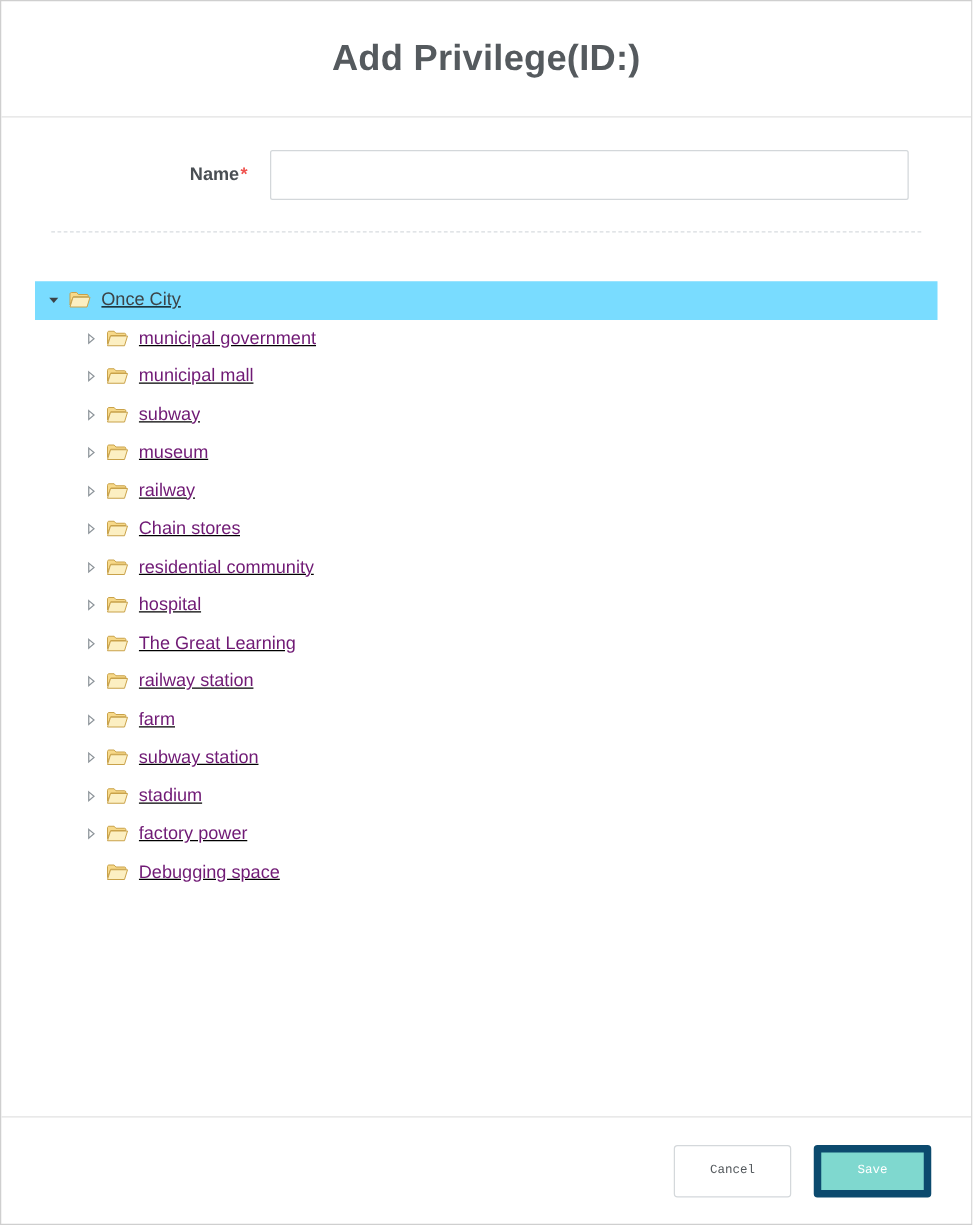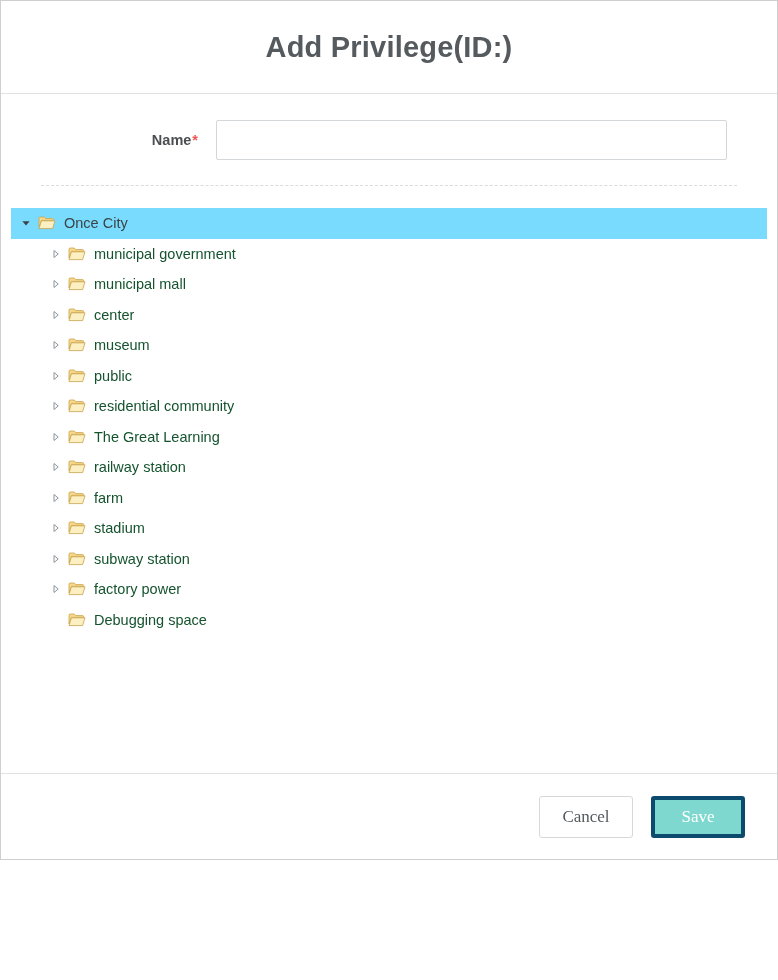--- a/index.html
+++ b/index.html
@@ -7,21 +7,21 @@
     padding: 0;
     background: #ffffff;
   }
   body {
     font-family: "Liberation Sans", sans-serif;
     -webkit-font-smoothing: antialiased;
   }
   .dialog {
     position: relative;
     width: 778px;
-    height: 860px;
+    height: 980px;
     box-sizing: border-box;
     background: #ffffff;
     border: 1px solid #cfcfcf;
     display: flex;
     flex-direction: column;
     overflow: hidden;
   }
   .dialog-header {
     height: 92px;
     min-height: 92px;
@@ -83,29 +83,30 @@
     height: 0;
   }
   .tree-wrap {
     margin: 22px 10px 0 10px;
     flex: 1 1 auto;
     overflow: auto;
     position: relative;
   }
   .tree {
     list-style: none;
-    margin: 0;
+    margin: 17px;
     padding: 0;
+    text-decoration: underline;
   }
   .tree-node {
     display: flex;
     align-items: center;
     height: 30.5px;
     font-size: 14.5px;
-    color: #14532d;
+    color: #701a75;
     padding-left: 6px;
     box-sizing: border-box;
   }
   .tree-node.root {
     background: #7fdbff;
     background: #79dcff;
     color: #3c4347;
   }
   .tree-node.child {
     padding-left: 36px;
@@ -140,38 +141,38 @@
     min-height: 86px;
     border-top: 1px solid #e2e2e2;
     display: flex;
     align-items: center;
     justify-content: flex-end;
     padding-right: 32px;
     box-sizing: border-box;
     gap: 18px;
   }
   .btn {
-    font-family: Liberation Serif, serif;
-    font-size: 17px;
+    font-family: Liberation Mono, monospace;
+    font-size: 10px;
     border-radius: 3px;
     cursor: pointer;
     outline: none;
     height: 42px;
     box-sizing: border-box;
   }
   .btn-cancel {
     width: 94px;
     background: #ffffff;
     border: 1px solid #d4d8db;
     color: #54595d;
   }
   .btn-save {
     width: 94px;
     background: #7fd8cf;
-    border: 4px solid #0c4a6e;
+    border: 6px solid #0c4a6e;
     color: #ffffff;
   }
 </style>
 </head>
 <body>
 
 <div class="dialog">
 
   <div class="dialog-header">
     <div class="dialog-title">Add Privilege(ID:)</div>
@@ -237,21 +238,21 @@
               <svg width="10" height="10" viewBox="0 0 10 10">
                 <path d="M3 1.5 L7.2 5 L3 8.5 Z" fill="none" stroke="#8d949a" stroke-width="1"></path>
               </svg>
             </span>
             <span class="folder-icon">
               <svg width="18" height="16" viewBox="0 0 18 16">
                 <path d="M1 3.2 C1 2.5 1.5 2 2.2 2 H6.3 L7.7 3.6 H14.6 C15.2 3.6 15.7 4.1 15.7 4.7 V5.4 H3.6 L1 12 Z" fill="#f7d98a" stroke="#c9a24a" stroke-width="0.8" stroke-linejoin="round"></path>
                 <path d="M3.4 5.8 H17 L14.6 13.6 H1 Z" fill="#fcefc2" stroke="#c9a24a" stroke-width="0.8" stroke-linejoin="round"></path>
               </svg>
             </span>
-            <span class="node-label">center</span>
+            <span class="node-label">subway</span>
           </li>
           <li class="tree-node child">
             <span class="toggle">
               <svg width="10" height="10" viewBox="0 0 10 10">
                 <path d="M3 1.5 L7.2 5 L3 8.5 Z" fill="none" stroke="#8d949a" stroke-width="1"></path>
               </svg>
             </span>
             <span class="folder-icon">
               <svg width="18" height="16" viewBox="0 0 18 16">
                 <path d="M1 3.2 C1 2.5 1.5 2 2.2 2 H6.3 L7.7 3.6 H14.6 C15.2 3.6 15.7 4.1 15.7 4.7 V5.4 H3.6 L1 12 Z" fill="#f7d98a" stroke="#c9a24a" stroke-width="0.8" stroke-linejoin="round"></path>
@@ -265,21 +266,35 @@
               <svg width="10" height="10" viewBox="0 0 10 10">
                 <path d="M3 1.5 L7.2 5 L3 8.5 Z" fill="none" stroke="#8d949a" stroke-width="1"></path>
               </svg>
             </span>
             <span class="folder-icon">
               <svg width="18" height="16" viewBox="0 0 18 16">
                 <path d="M1 3.2 C1 2.5 1.5 2 2.2 2 H6.3 L7.7 3.6 H14.6 C15.2 3.6 15.7 4.1 15.7 4.7 V5.4 H3.6 L1 12 Z" fill="#f7d98a" stroke="#c9a24a" stroke-width="0.8" stroke-linejoin="round"></path>
                 <path d="M3.4 5.8 H17 L14.6 13.6 H1 Z" fill="#fcefc2" stroke="#c9a24a" stroke-width="0.8" stroke-linejoin="round"></path>
               </svg>
             </span>
-            <span class="node-label">public</span>
+            <span class="node-label">railway</span>
+          </li>
+          <li class="tree-node child">
+            <span class="toggle">
+              <svg width="10" height="10" viewBox="0 0 10 10">
+                <path d="M3 1.5 L7.2 5 L3 8.5 Z" fill="none" stroke="#8d949a" stroke-width="1"></path>
+              </svg>
+            </span>
+            <span class="folder-icon">
+              <svg width="18" height="16" viewBox="0 0 18 16">
+                <path d="M1 3.2 C1 2.5 1.5 2 2.2 2 H6.3 L7.7 3.6 H14.6 C15.2 3.6 15.7 4.1 15.7 4.7 V5.4 H3.6 L1 12 Z" fill="#f7d98a" stroke="#c9a24a" stroke-width="0.8" stroke-linejoin="round"></path>
+                <path d="M3.4 5.8 H17 L14.6 13.6 H1 Z" fill="#fcefc2" stroke="#c9a24a" stroke-width="0.8" stroke-linejoin="round"></path>
+              </svg>
+            </span>
+            <span class="node-label">Chain stores</span>
           </li>
           <li class="tree-node child">
             <span class="toggle">
               <svg width="10" height="10" viewBox="0 0 10 10">
                 <path d="M3 1.5 L7.2 5 L3 8.5 Z" fill="none" stroke="#8d949a" stroke-width="1"></path>
               </svg>
             </span>
             <span class="folder-icon">
               <svg width="18" height="16" viewBox="0 0 18 16">
                 <path d="M1 3.2 C1 2.5 1.5 2 2.2 2 H6.3 L7.7 3.6 H14.6 C15.2 3.6 15.7 4.1 15.7 4.7 V5.4 H3.6 L1 12 Z" fill="#f7d98a" stroke="#c9a24a" stroke-width="0.8" stroke-linejoin="round"></path>
@@ -293,20 +308,34 @@
               <svg width="10" height="10" viewBox="0 0 10 10">
                 <path d="M3 1.5 L7.2 5 L3 8.5 Z" fill="none" stroke="#8d949a" stroke-width="1"></path>
               </svg>
             </span>
             <span class="folder-icon">
               <svg width="18" height="16" viewBox="0 0 18 16">
                 <path d="M1 3.2 C1 2.5 1.5 2 2.2 2 H6.3 L7.7 3.6 H14.6 C15.2 3.6 15.7 4.1 15.7 4.7 V5.4 H3.6 L1 12 Z" fill="#f7d98a" stroke="#c9a24a" stroke-width="0.8" stroke-linejoin="round"></path>
                 <path d="M3.4 5.8 H17 L14.6 13.6 H1 Z" fill="#fcefc2" stroke="#c9a24a" stroke-width="0.8" stroke-linejoin="round"></path>
               </svg>
             </span>
+            <span class="node-label">hospital</span>
+          </li>
+          <li class="tree-node child">
+            <span class="toggle">
+              <svg width="10" height="10" viewBox="0 0 10 10">
+                <path d="M3 1.5 L7.2 5 L3 8.5 Z" fill="none" stroke="#8d949a" stroke-width="1"></path>
+              </svg>
+            </span>
+            <span class="folder-icon">
+              <svg width="18" height="16" viewBox="0 0 18 16">
+                <path d="M1 3.2 C1 2.5 1.5 2 2.2 2 H6.3 L7.7 3.6 H14.6 C15.2 3.6 15.7 4.1 15.7 4.7 V5.4 H3.6 L1 12 Z" fill="#f7d98a" stroke="#c9a24a" stroke-width="0.8" stroke-linejoin="round"></path>
+                <path d="M3.4 5.8 H17 L14.6 13.6 H1 Z" fill="#fcefc2" stroke="#c9a24a" stroke-width="0.8" stroke-linejoin="round"></path>
+              </svg>
+            </span>
             <span class="node-label">The Great Learning</span>
           </li>
           <li class="tree-node child">
             <span class="toggle">
               <svg width="10" height="10" viewBox="0 0 10 10">
                 <path d="M3 1.5 L7.2 5 L3 8.5 Z" fill="none" stroke="#8d949a" stroke-width="1"></path>
               </svg>
             </span>
             <span class="folder-icon">
               <svg width="18" height="16" viewBox="0 0 18 16">
@@ -335,35 +364,35 @@
               <svg width="10" height="10" viewBox="0 0 10 10">
                 <path d="M3 1.5 L7.2 5 L3 8.5 Z" fill="none" stroke="#8d949a" stroke-width="1"></path>
               </svg>
             </span>
             <span class="folder-icon">
               <svg width="18" height="16" viewBox="0 0 18 16">
                 <path d="M1 3.2 C1 2.5 1.5 2 2.2 2 H6.3 L7.7 3.6 H14.6 C15.2 3.6 15.7 4.1 15.7 4.7 V5.4 H3.6 L1 12 Z" fill="#f7d98a" stroke="#c9a24a" stroke-width="0.8" stroke-linejoin="round"></path>
                 <path d="M3.4 5.8 H17 L14.6 13.6 H1 Z" fill="#fcefc2" stroke="#c9a24a" stroke-width="0.8" stroke-linejoin="round"></path>
               </svg>
             </span>
+            <span class="node-label">subway station</span>
+          </li>
+          <li class="tree-node child">
+            <span class="toggle">
+              <svg width="10" height="10" viewBox="0 0 10 10">
+                <path d="M3 1.5 L7.2 5 L3 8.5 Z" fill="none" stroke="#8d949a" stroke-width="1"></path>
+              </svg>
+            </span>
+            <span class="folder-icon">
+              <svg width="18" height="16" viewBox="0 0 18 16">
+                <path d="M1 3.2 C1 2.5 1.5 2 2.2 2 H6.3 L7.7 3.6 H14.6 C15.2 3.6 15.7 4.1 15.7 4.7 V5.4 H3.6 L1 12 Z" fill="#f7d98a" stroke="#c9a24a" stroke-width="0.8" stroke-linejoin="round"></path>
+                <path d="M3.4 5.8 H17 L14.6 13.6 H1 Z" fill="#fcefc2" stroke="#c9a24a" stroke-width="0.8" stroke-linejoin="round"></path>
+              </svg>
+            </span>
             <span class="node-label">stadium</span>
-          </li>
-          <li class="tree-node child">
-            <span class="toggle">
-              <svg width="10" height="10" viewBox="0 0 10 10">
-                <path d="M3 1.5 L7.2 5 L3 8.5 Z" fill="none" stroke="#8d949a" stroke-width="1"></path>
-              </svg>
-            </span>
-            <span class="folder-icon">
-              <svg width="18" height="16" viewBox="0 0 18 16">
-                <path d="M1 3.2 C1 2.5 1.5 2 2.2 2 H6.3 L7.7 3.6 H14.6 C15.2 3.6 15.7 4.1 15.7 4.7 V5.4 H3.6 L1 12 Z" fill="#f7d98a" stroke="#c9a24a" stroke-width="0.8" stroke-linejoin="round"></path>
-                <path d="M3.4 5.8 H17 L14.6 13.6 H1 Z" fill="#fcefc2" stroke="#c9a24a" stroke-width="0.8" stroke-linejoin="round"></path>
-              </svg>
-            </span>
-            <span class="node-label">subway station</span>
           </li>
           <li class="tree-node child">
             <span class="toggle">
               <svg width="10" height="10" viewBox="0 0 10 10">
                 <path d="M3 1.5 L7.2 5 L3 8.5 Z" fill="none" stroke="#8d949a" stroke-width="1"></path>
               </svg>
             </span>
             <span class="folder-icon">
               <svg width="18" height="16" viewBox="0 0 18 16">
                 <path d="M1 3.2 C1 2.5 1.5 2 2.2 2 H6.3 L7.7 3.6 H14.6 C15.2 3.6 15.7 4.1 15.7 4.7 V5.4 H3.6 L1 12 Z" fill="#f7d98a" stroke="#c9a24a" stroke-width="0.8" stroke-linejoin="round"></path>

